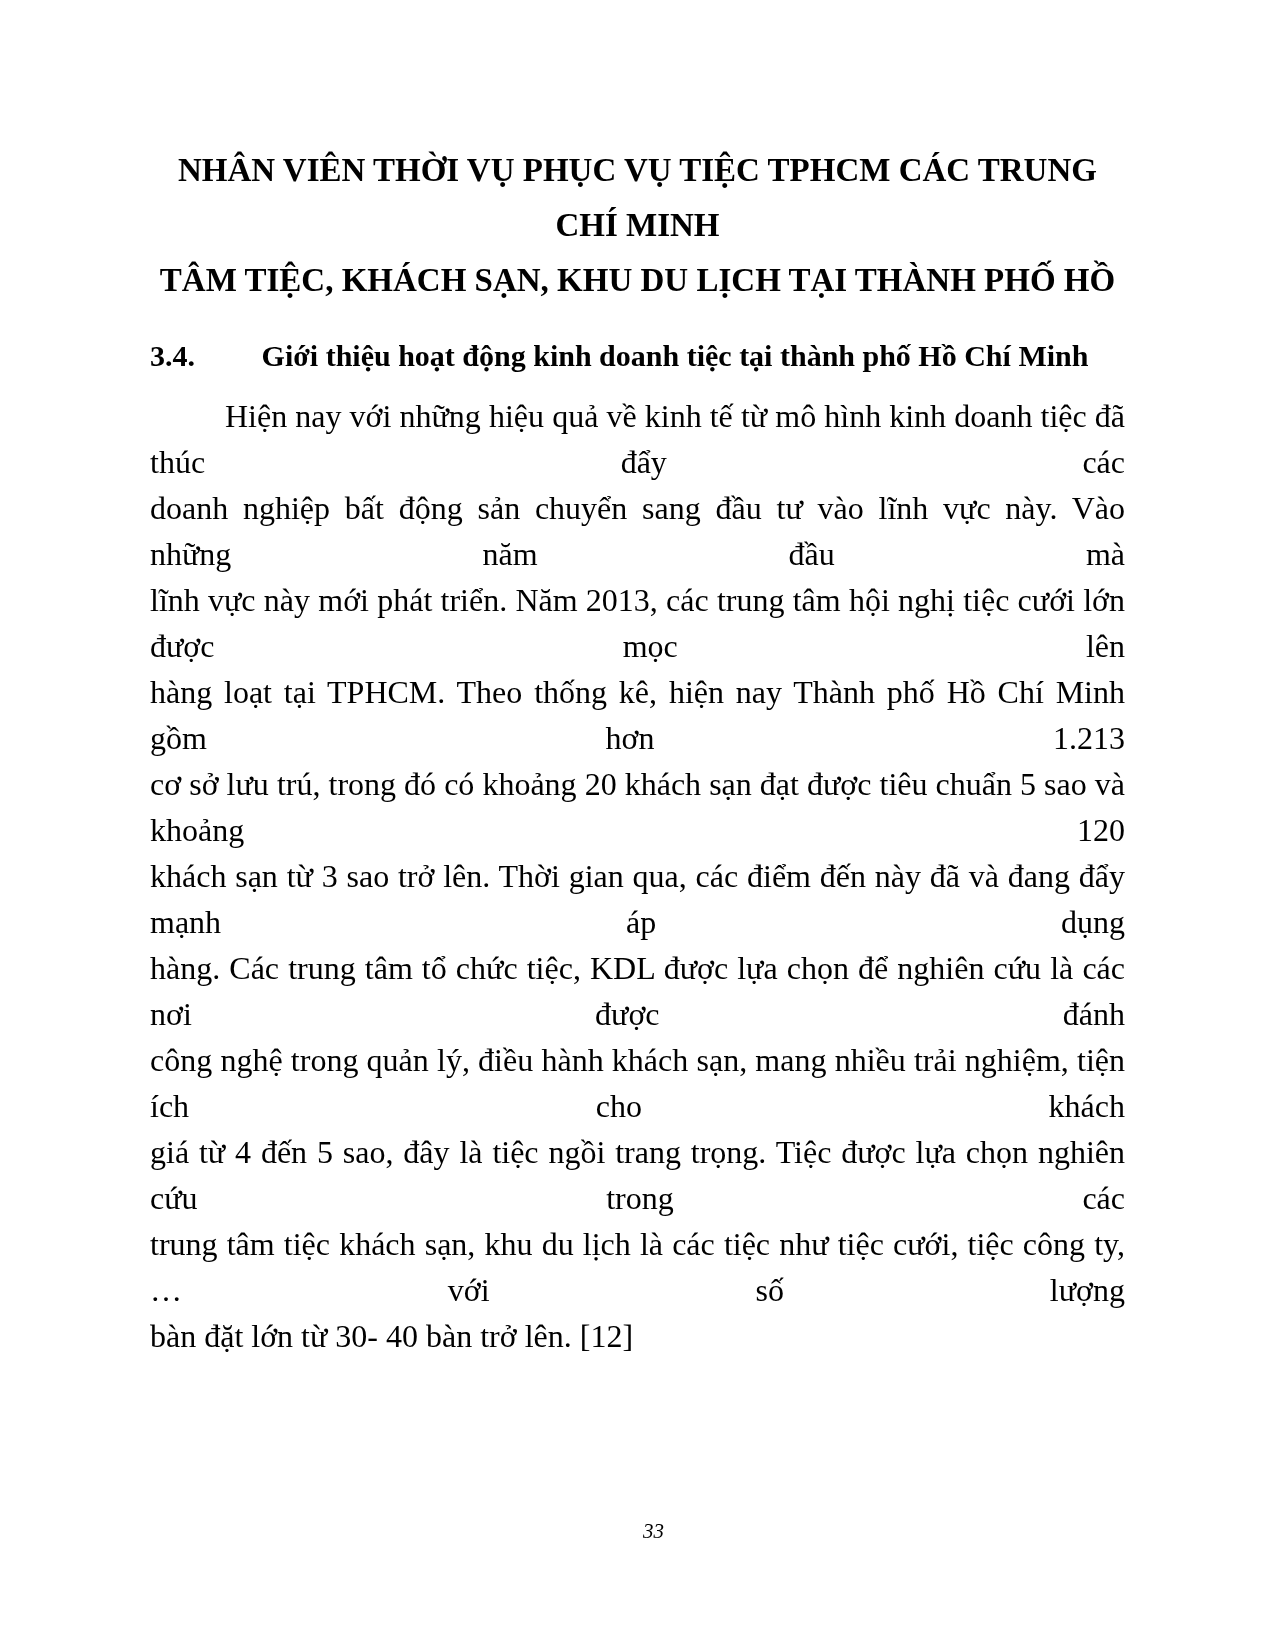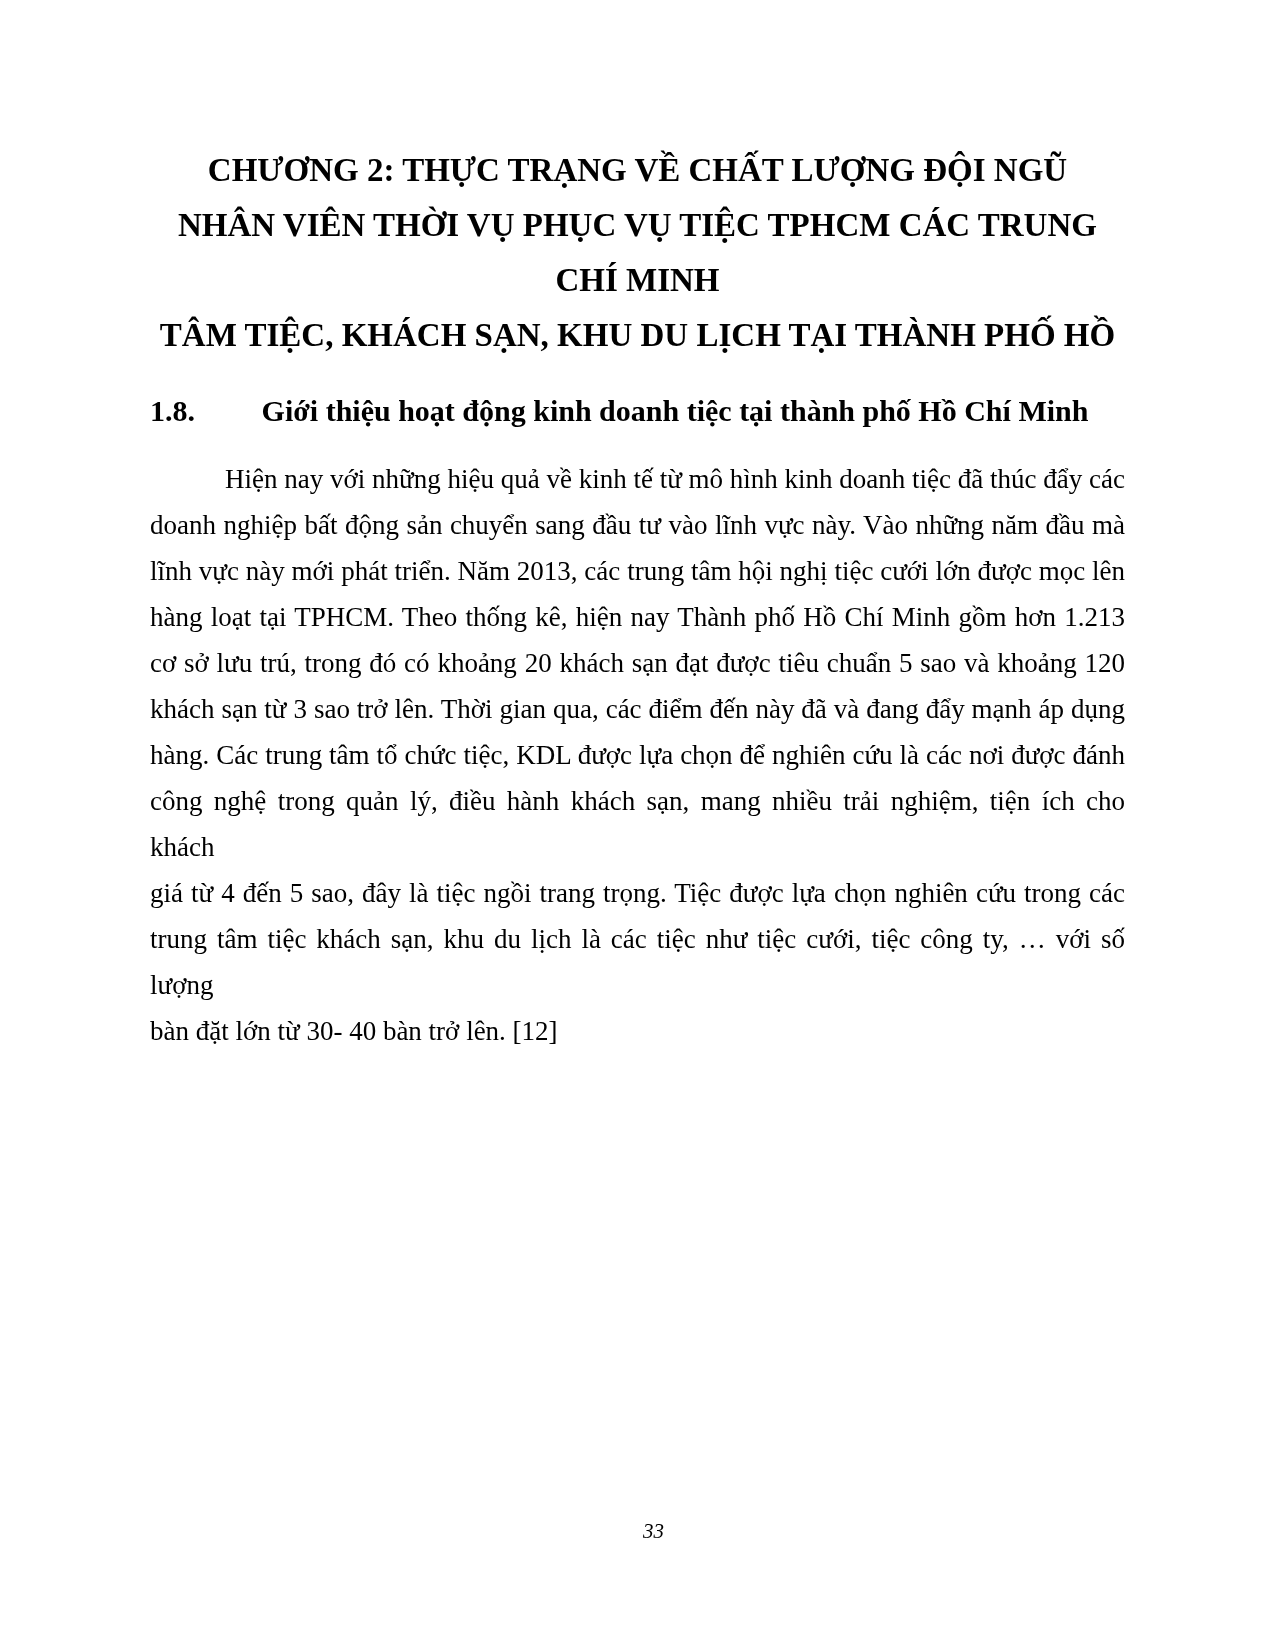--- a/index.html
+++ b/index.html
@@ -38,22 +38,22 @@
   }
   .section-heading .sec-num {
     width: 75px;
     flex: none;
   }
   .section-heading .sec-text {
     flex: 1;
     text-align: center;
   }
   .paragraph {
-    margin-top: 22px;
-    font-size: 27px;
+    margin-top: 14px;
+    font-size: 32px;
     line-height: 46px;
   }
   .paragraph .para-line {
     text-align: justify;
     text-align-last: justify;
     text-justify: inter-word;
   }
   .paragraph .para-line.first {
     text-indent: 75px;
   }
@@ -71,28 +71,27 @@
     font-style: italic;
   }
 </style>
 </head>
 <body>
 
 <div class="page">
   <div class="content">
 
     <div class="chapter-title">
-        <div class="title-line first">CHƯƠNG 2: THỰC TRẠNG VỀ CHẤT LƯỢNG ĐỘI NGŨ</div>
         <div class="title-line">NHÂN VIÊN THỜI VỤ PHỤC VỤ TIỆC TPHCM CÁC TRUNG</div>
         <div class="title-line last">CHÍ MINH</div>
         <div class="title-line">TÂM TIỆC, KHÁCH SẠN, KHU DU LỊCH TẠI THÀNH PHỐ HỒ</div>
       </div>
 
     <div class="section-heading">
-      <span class="sec-num">1.8.</span>
+      <span class="sec-num">3.4.</span>
       <span class="sec-text">Giới thiệu hoạt động kinh doanh tiệc tại thành phố Hồ Chí Minh</span>
     </div>
 
     <div class="paragraph">
         <div class="para-line first">Hiện nay với những hiệu quả về kinh tế từ mô hình kinh doanh tiệc đã thúc đẩy các</div>
         <div class="para-line">doanh nghiệp bất động sản chuyển sang đầu tư vào lĩnh vực này. Vào những năm đầu mà</div>
         <div class="para-line">lĩnh vực này mới phát triển. Năm 2013, các trung tâm hội nghị tiệc cưới lớn được mọc lên</div>
         <div class="para-line">hàng loạt tại TPHCM. Theo thống kê, hiện nay Thành phố Hồ Chí Minh gồm hơn 1.213</div>
         <div class="para-line">cơ sở lưu trú, trong đó có khoảng 20 khách sạn đạt được tiêu chuẩn 5 sao và khoảng 120</div>
         <div class="para-line">khách sạn từ 3 sao trở lên. Thời gian qua, các điểm đến này đã và đang đẩy mạnh áp dụng</div>

